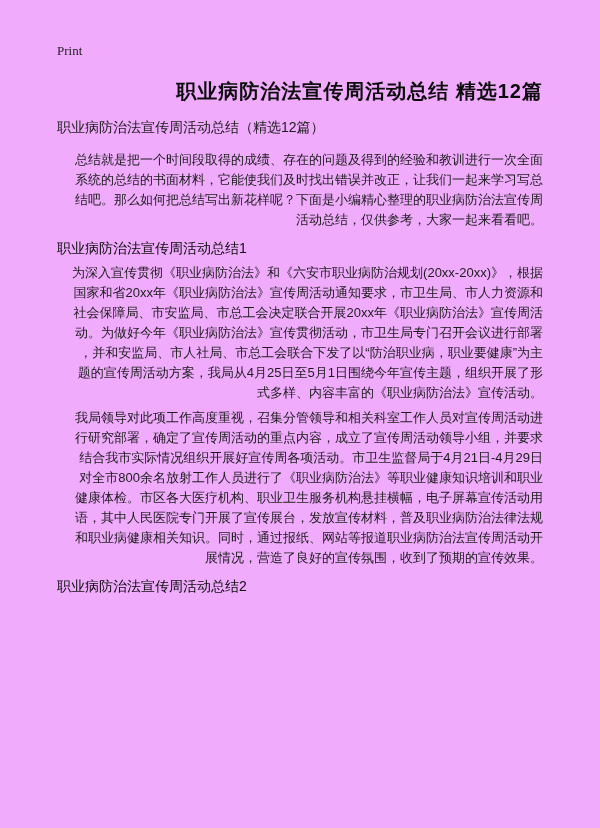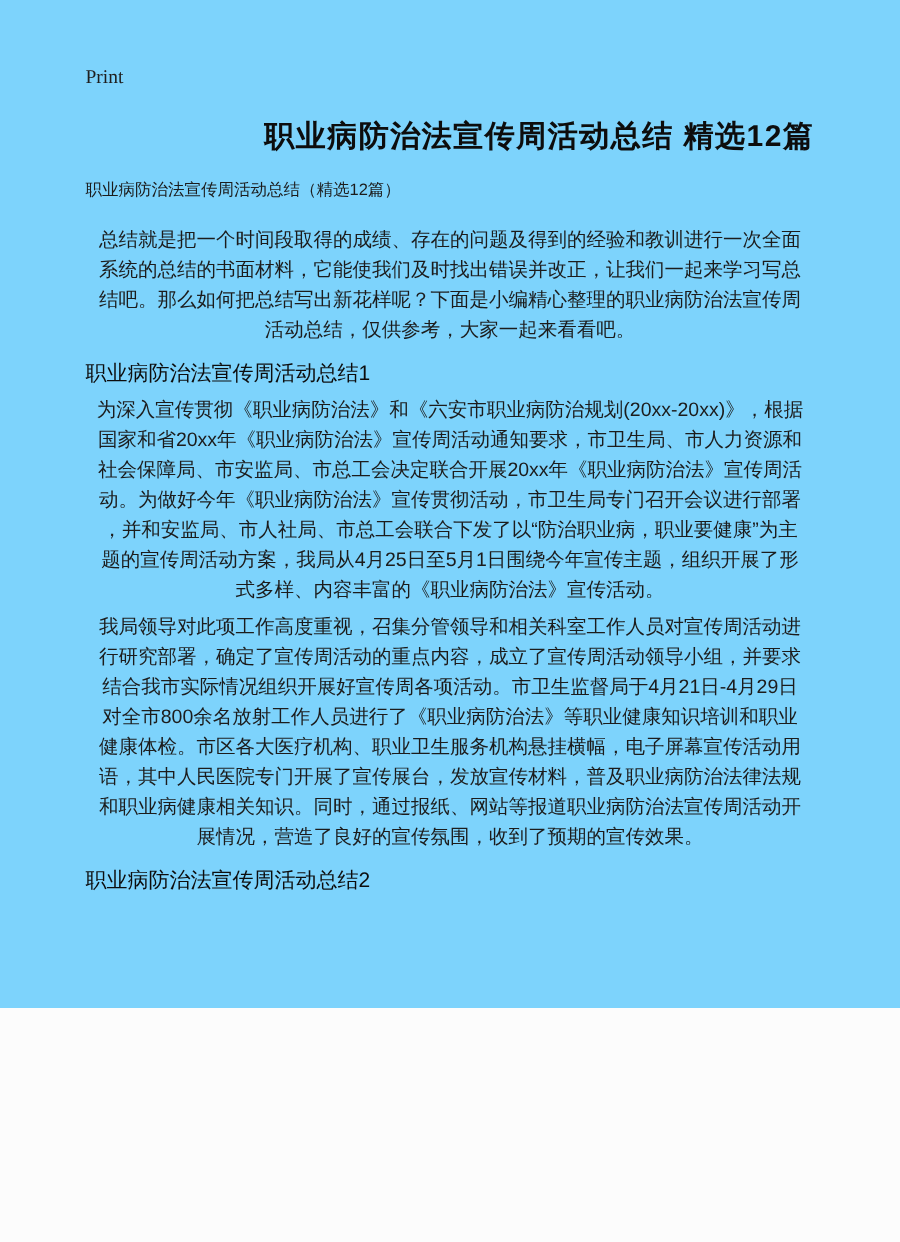--- a/index.html
+++ b/index.html
@@ -4,23 +4,23 @@
 <style>
   html, body {
     margin: 0;
     padding: 0;
     background: #fcfcfc;
   }
   .page {
     position: relative;
     box-sizing: border-box;
     width: 600px;
-    height: 672px;
+    height: 828px;
     padding: 44px 57px 28px 57px;
-    background: #7dd3fc;
+    background: #f0abfc;
     overflow: hidden;
     font-family: "Liberation Sans", sans-serif;
     color: #1c1c1c;
   }
   .print-label {
     font-family: "Liberation Serif", serif;
     font-size: 13px;
     line-height: 14px;
     color: #1f1f1f;
   }
@@ -28,30 +28,30 @@
     margin: 20px 0 14px 0;
     font-size: 20px;
     line-height: 26px;
     font-weight: bold;
     text-align: right;
     letter-spacing: 1px;
     color: #0d0d0d;
   }
   .doc-subtitle {
     margin: 0 0 14px 0;
-    font-size: 11px;
+    font-size: 14px;
     line-height: 18px;
     color: #1c1c1c;
   }
   .para {
     margin: 0 0 5px 0;
     font-size: 13px;
     line-height: 20px;
     white-space: pre-line;
-    text-align: center;
+    text-align: right;
     color: #1c1c1c;
   }
   .section-heading {
     margin: 8px 0 5px 0;
     font-size: 14px;
     line-height: 20px;
     font-weight: normal;
     color: #0d0d0d;
   }
 </style>

